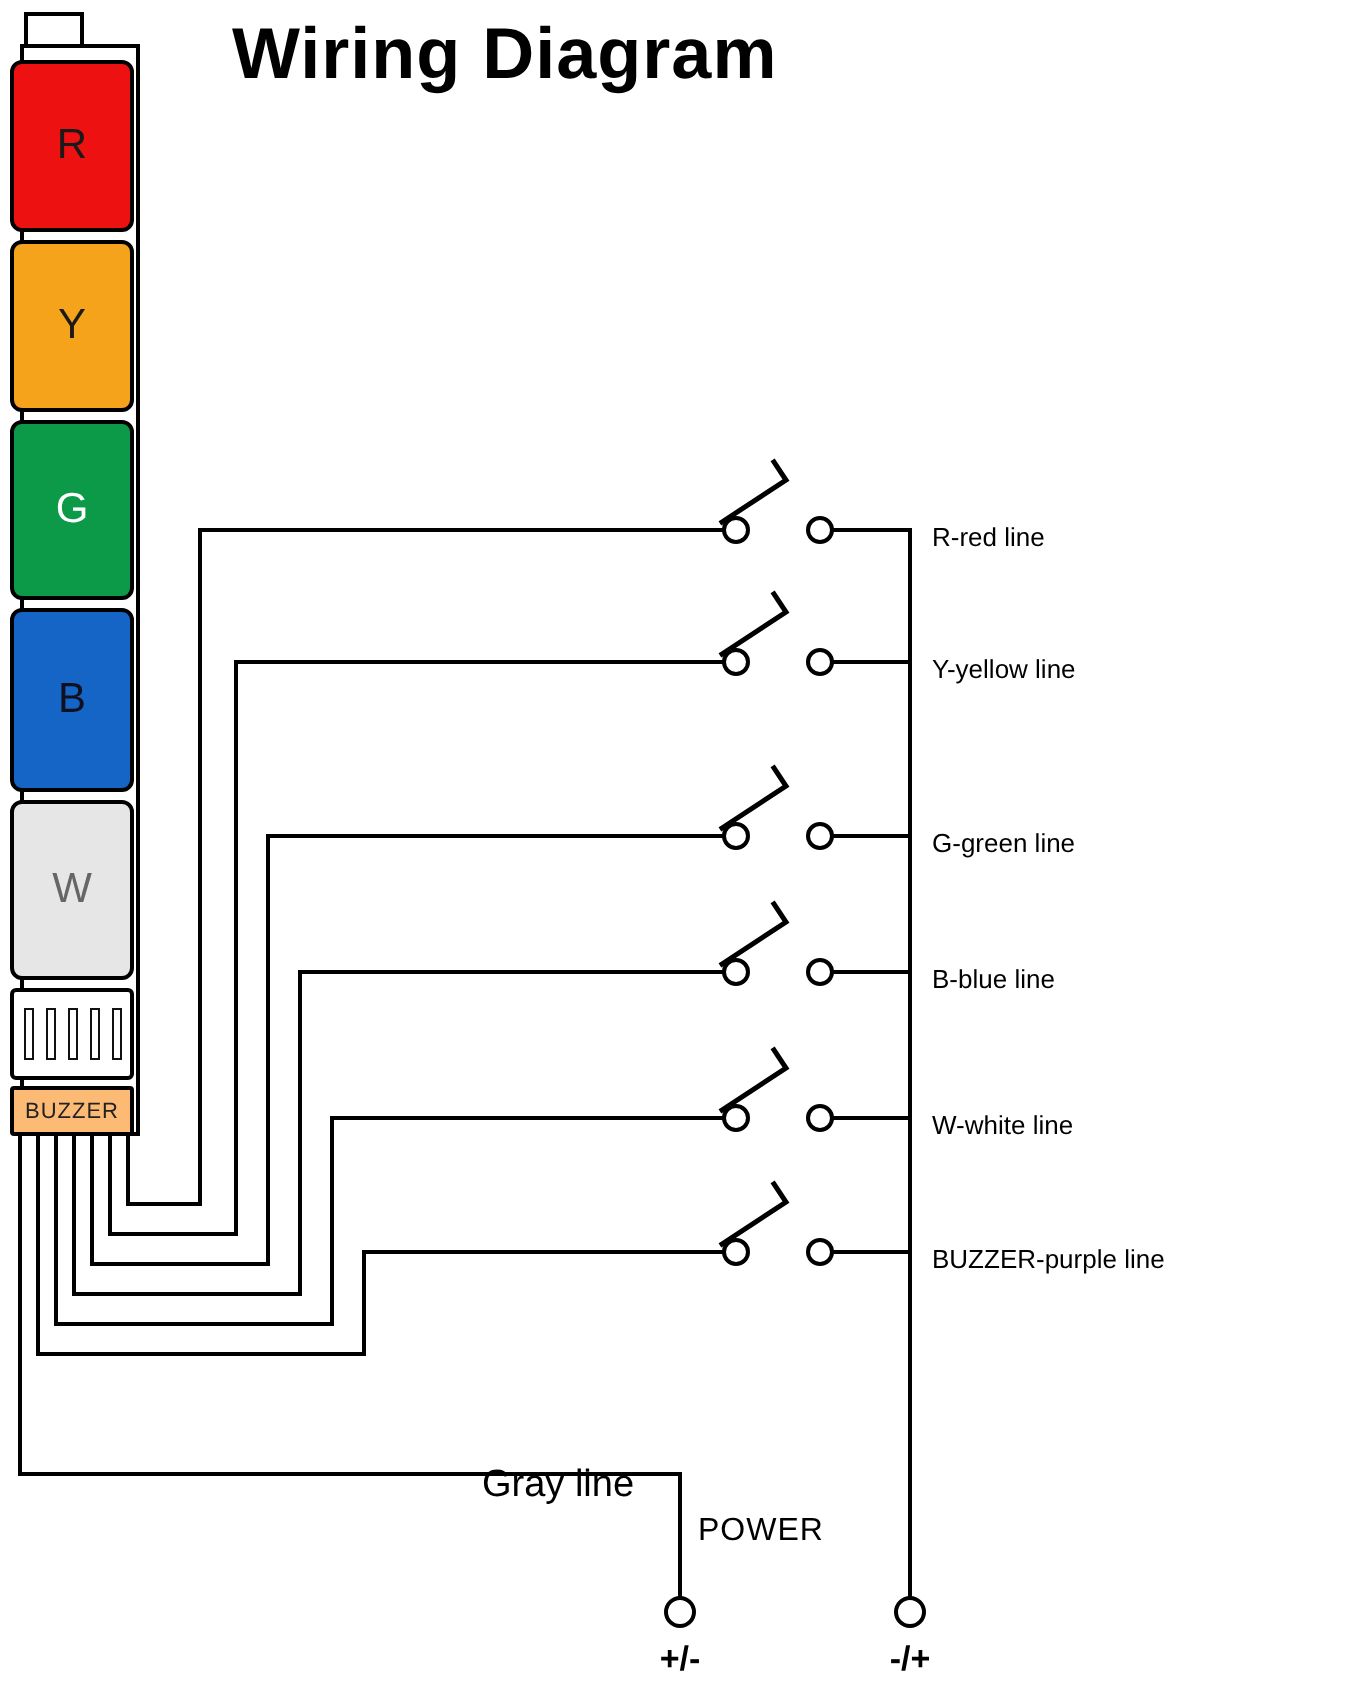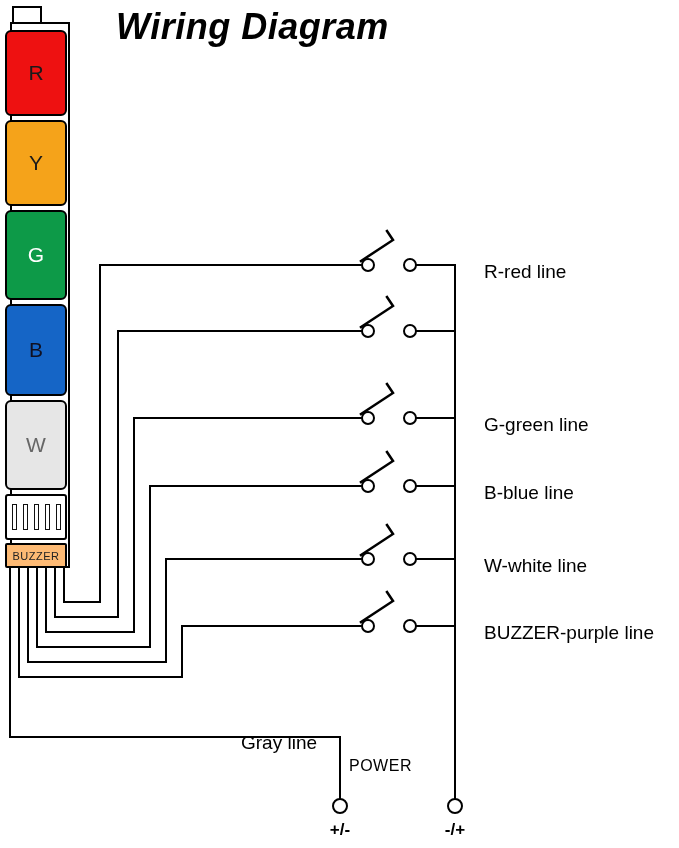--- a/index.html
+++ b/index.html
@@ -1,35 +1,35 @@
 <!DOCTYPE html>
 <html><head>
 <meta charset="utf-8">
 <style>
   html,body{margin:0;padding:0;background:#fff;}
   #stage{position:relative;width:679px;height:848px;background:#fff;overflow:hidden;
          font-family:"Liberation Sans", sans-serif;color:#000;}
   .abs{position:absolute;}
-  #title{left:116px;top:6px;font-size:36px;font-weight:bold;font-style:italic;
+  #title{left:116px;top:6px;font-size:36px;font-weight:bold;
          letter-spacing:0.5px;white-space:nowrap;}
   
   #tower-body{left:10px;top:22px;width:60px;height:546px;background:#fff;
               border:2px solid #000;box-sizing:border-box;}
   #tower-cap{left:12px;top:6px;width:30px;height:22px;background:#fff;
              border:2px solid #000;box-sizing:border-box;}
   .seg{position:absolute;left:5px;width:62px;border:2px solid #000;border-radius:6px;
        box-sizing:border-box;display:flex;align-items:center;justify-content:center;
        font-size:21px;font-weight:500;}
   #vents{left:5px;top:494px;height:46px;border-radius:3px;background:#fff;
          display:flex;gap:6px;align-items:center;justify-content:center;}
   .slit{width:5px;height:26px;border:1.5px solid #111;background:#fff;box-sizing:border-box;}
   #buzzer-box{left:5px;top:543px;height:25px;border-radius:2px;background:#fdba74;
               font-size:11px;font-weight:400;letter-spacing:0.5px;color:#222;}
   
-  .wire-label{position:absolute;left:484px;font-size:19px;white-space:nowrap;}
+  .wire-label{position:absolute;left:466px;font-size:13px;white-space:nowrap;}
   #gray-label{left:241px;top:732px;font-size:19px;white-space:nowrap;}
   #power-label{left:349px;top:757px;font-size:16px;letter-spacing:0.5px;white-space:nowrap;}
   .term-label{position:absolute;top:820px;font-size:17px;font-weight:600;
               transform:translateX(-50%);white-space:nowrap;}
   svg{position:absolute;left:0;top:0;}
 </style>
 </head>
 <body>
 
 <div id="stage">
@@ -122,20 +122,21 @@
         <circle cx="368" cy="626" r="6" fill="#fff"></circle>
         <circle cx="410" cy="626" r="6" fill="#fff"></circle>
       </g>
 
       <circle cx="340" cy="806" r="7" fill="#fff"></circle>
       <circle cx="455" cy="806" r="7" fill="#fff"></circle>
     </g>
   </svg>
 
   <div class="wire-label" style="top:261px;">R-red line</div>
+  <div class="wire-label" style="top:327px;">Y-yellow line</div>
   <div class="wire-label" style="top:414px;">G-green line</div>
   <div class="wire-label" style="top:482px;">B-blue line</div>
   <div class="wire-label" style="top:555px;">W-white line</div>
   <div class="wire-label" style="top:622px;">BUZZER-purple line</div>
 
   <div id="gray-label" class="abs">Gray line</div>
   <div id="power-label" class="abs">POWER</div>
   <div class="term-label" style="left:340px;">+/-</div>
   <div class="term-label" style="left:455px;">-/+</div>
 

